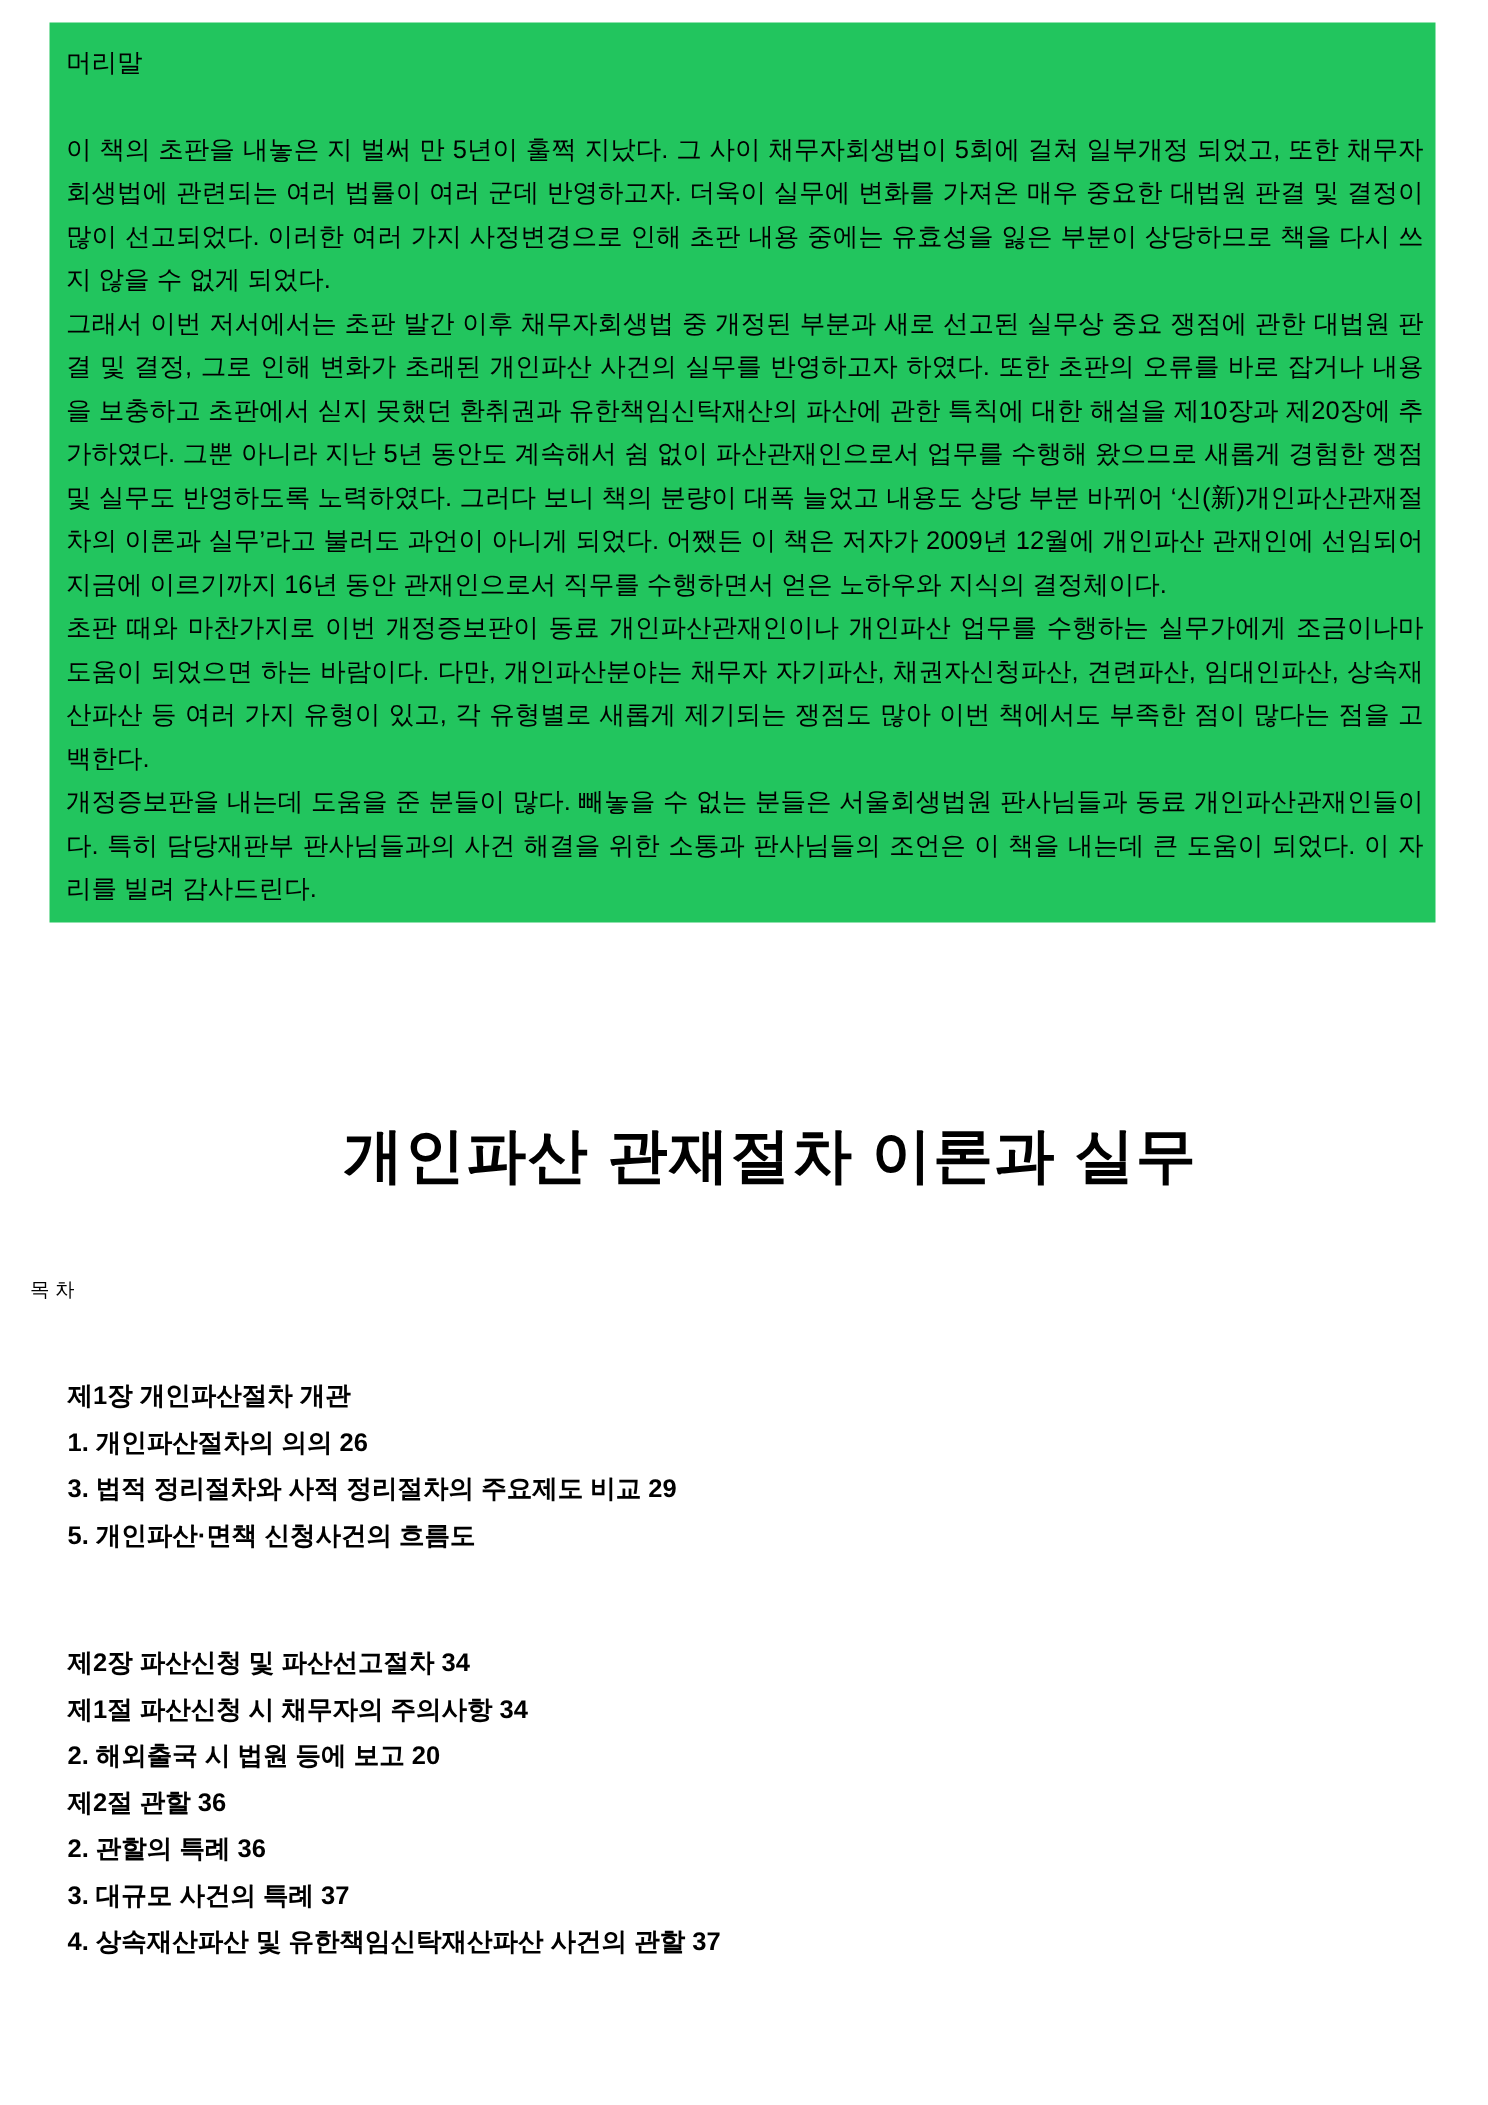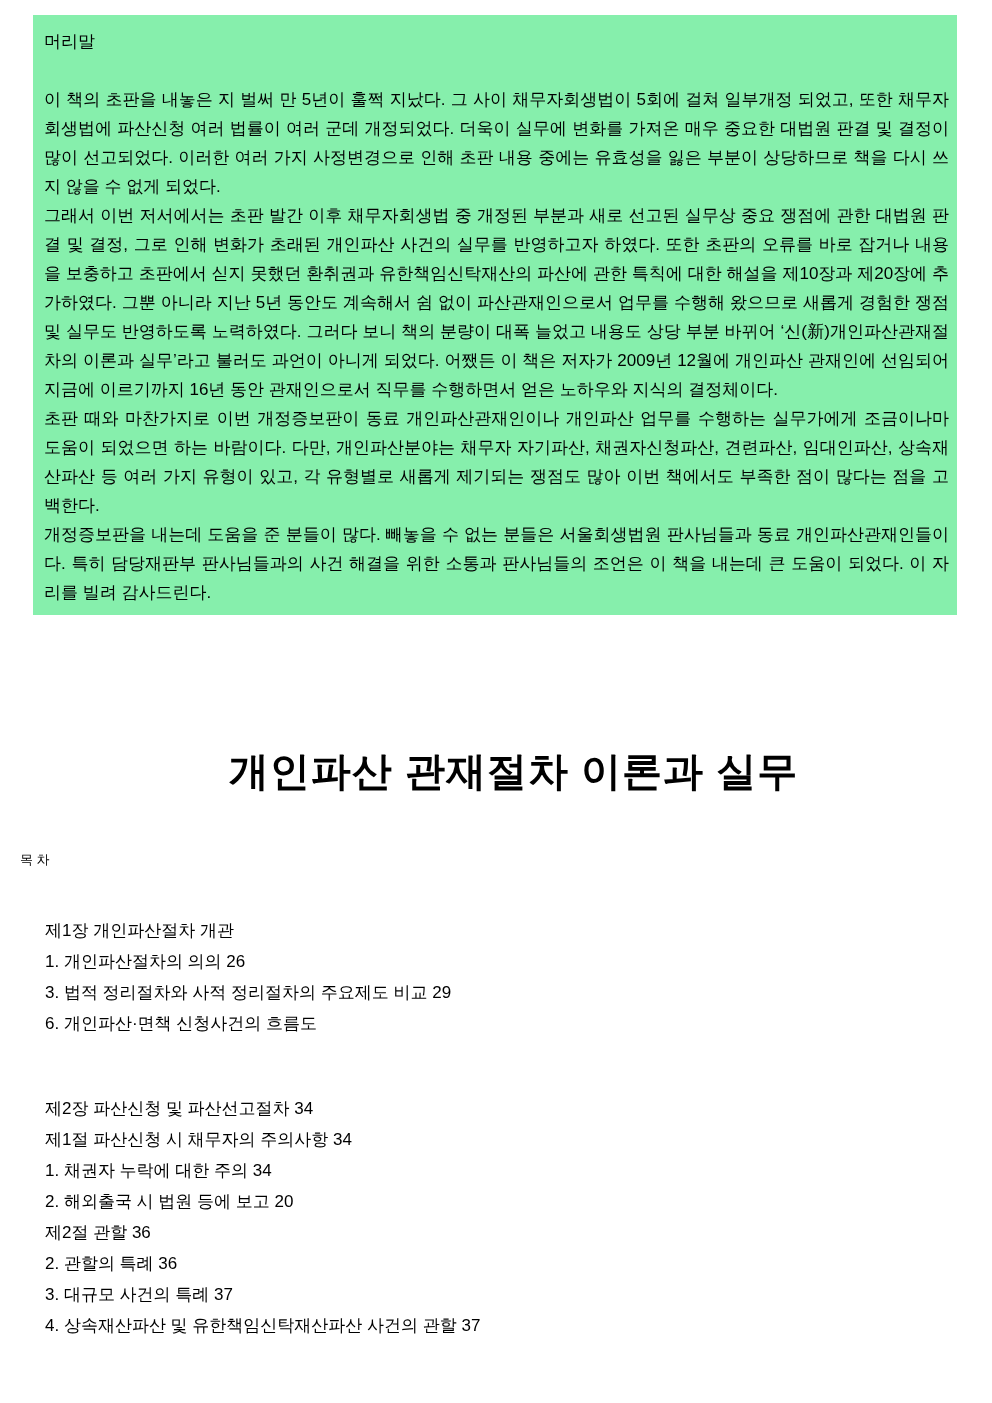--- a/index.html
+++ b/index.html
@@ -11,21 +11,21 @@
     font-family: "Liberation Sans", "DejaVu Sans", sans-serif;
     color: #000000;
   }
   .page { width: 992px; height: 1403px; position: relative; background: #ffffff; }
 
   
   .preface {
     margin: 15px 0 0 33px;
     width: 924px;
     min-height: 597px;
-    background: #86efac;
+    background: #22c55e;
     padding: 12px 8px 8px 11px;
   }
   .preface-heading {
     font-size: 17px;
     line-height: 29px;
     margin-bottom: 29px; 
     font-weight: 400;
   }
   .para {
     font-size: 17px;
@@ -49,53 +49,53 @@
   .toc-heading {
     margin: 55px 0 0 20px;
     font-size: 13px;
     line-height: 22px;
     font-weight: 400;
   }
   .toc-group {
     margin-left: 45px;
     font-size: 17px;
     line-height: 31px;
+    font-weight: bold;
   }
   .toc-group-1 { margin-top: 44px; }
   .toc-group-2 { margin-top: 54px; }
   .toc-line { white-space: nowrap; }
 </style>
 </head>
 <body>
 
 <div class="page">
 
   <section class="preface">
     <div class="preface-heading">머리말</div>
-    <p class="para">이 책의 초판을 내놓은 지 벌써 만 5년이 훌쩍 지났다. 그 사이 채무자회생법이 5회에 걸쳐 일부개정 되었고, 또한 채무자회생법에 파산신청 여러 법률이 여러 군데 개정되었다. 더욱이 실무에 변화를 가져온 매우 중요한 대법원 판결 및 결정이 많이 선고되었다. 이러한 여러 가지 사정변경으로 인해 초판 내용 중에는 유효성을 잃은 부분이 상당하므로 책을 다시 쓰지 않을 수 없게 되었다.</p>
+    <p class="para">이 책의 초판을 내놓은 지 벌써 만 5년이 훌쩍 지났다. 그 사이 채무자회생법이 5회에 걸쳐 일부개정 되었고, 또한 채무자회생법에 관련되는 여러 법률이 여러 군데 반영하고자. 더욱이 실무에 변화를 가져온 매우 중요한 대법원 판결 및 결정이 많이 선고되었다. 이러한 여러 가지 사정변경으로 인해 초판 내용 중에는 유효성을 잃은 부분이 상당하므로 책을 다시 쓰지 않을 수 없게 되었다.</p>
     <p class="para">그래서 이번 저서에서는 초판 발간 이후 채무자회생법 중 개정된 부분과 새로 선고된 실무상 중요 쟁점에 관한 대법원 판결 및 결정, 그로 인해 변화가 초래된 개인파산 사건의 실무를 반영하고자 하였다. 또한 초판의 오류를 바로 잡거나 내용을 보충하고 초판에서 싣지 못했던 환취권과 유한책임신탁재산의 파산에 관한 특칙에 대한 해설을 제10장과 제20장에 추가하였다. 그뿐 아니라 지난 5년 동안도 계속해서 쉼 없이 파산관재인으로서 업무를 수행해 왔으므로 새롭게 경험한 쟁점 및 실무도 반영하도록 노력하였다. 그러다 보니 책의 분량이 대폭 늘었고 내용도 상당 부분 바뀌어 ‘신(新)개인파산관재절차의 이론과 실무’라고 불러도 과언이 아니게 되었다. 어쨌든 이 책은 저자가 2009년 12월에 개인파산 관재인에 선임되어 지금에 이르기까지 16년 동안 관재인으로서 직무를 수행하면서 얻은 노하우와 지식의 결정체이다.</p>
     <p class="para">초판 때와 마찬가지로 이번 개정증보판이 동료 개인파산관재인이나 개인파산 업무를 수행하는 실무가에게 조금이나마 도움이 되었으면 하는 바람이다. 다만, 개인파산분야는 채무자 자기파산, 채권자신청파산, 견련파산, 임대인파산, 상속재산파산 등 여러 가지 유형이 있고, 각 유형별로 새롭게 제기되는 쟁점도 많아 이번 책에서도 부족한 점이 많다는 점을 고백한다.</p>
     <p class="para">개정증보판을 내는데 도움을 준 분들이 많다. 빼놓을 수 없는 분들은 서울회생법원 판사님들과 동료 개인파산관재인들이다. 특히 담당재판부 판사님들과의 사건 해결을 위한 소통과 판사님들의 조언은 이 책을 내는데 큰 도움이 되었다. 이 자리를 빌려 감사드린다.</p>
   </section>
 
   <h1 class="book-title">개인파산 관재절차 이론과 실무</h1>
 
   <div class="toc-heading">목 차</div>
 
   <div class="toc-group toc-group-1">
     <div class="toc-line">제1장 개인파산절차 개관</div>
     <div class="toc-line">1. 개인파산절차의 의의 26</div>
     <div class="toc-line">3. 법적 정리절차와 사적 정리절차의 주요제도 비교 29</div>
-    <div class="toc-line">6. 개인파산·면책 신청사건의 흐름도</div>
+    <div class="toc-line">5. 개인파산·면책 신청사건의 흐름도</div>
   </div>
 
   <div class="toc-group toc-group-2">
     <div class="toc-line">제2장 파산신청 및 파산선고절차 34</div>
     <div class="toc-line">제1절 파산신청 시 채무자의 주의사항 34</div>
-    <div class="toc-line">1. 채권자 누락에 대한 주의 34</div>
     <div class="toc-line">2. 해외출국 시 법원 등에 보고 20</div>
     <div class="toc-line">제2절 관할 36</div>
     <div class="toc-line">2. 관할의 특례 36</div>
     <div class="toc-line">3. 대규모 사건의 특례 37</div>
     <div class="toc-line">4. 상속재산파산 및 유한책임신탁재산파산 사건의 관할 37</div>
   </div>
 
 </div>
 
 </body></html>

